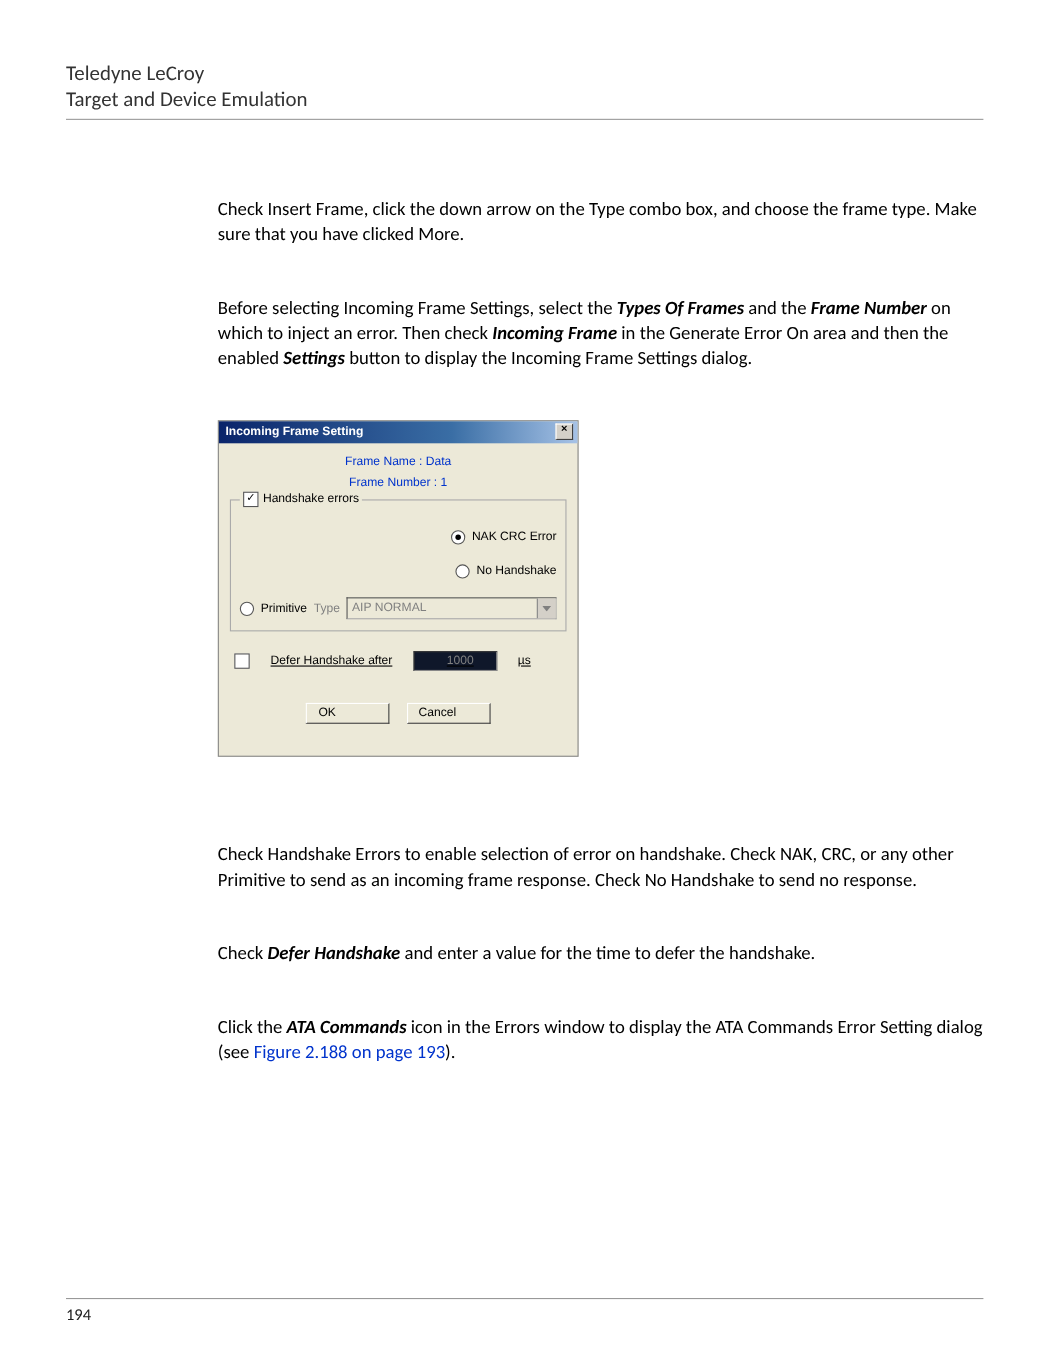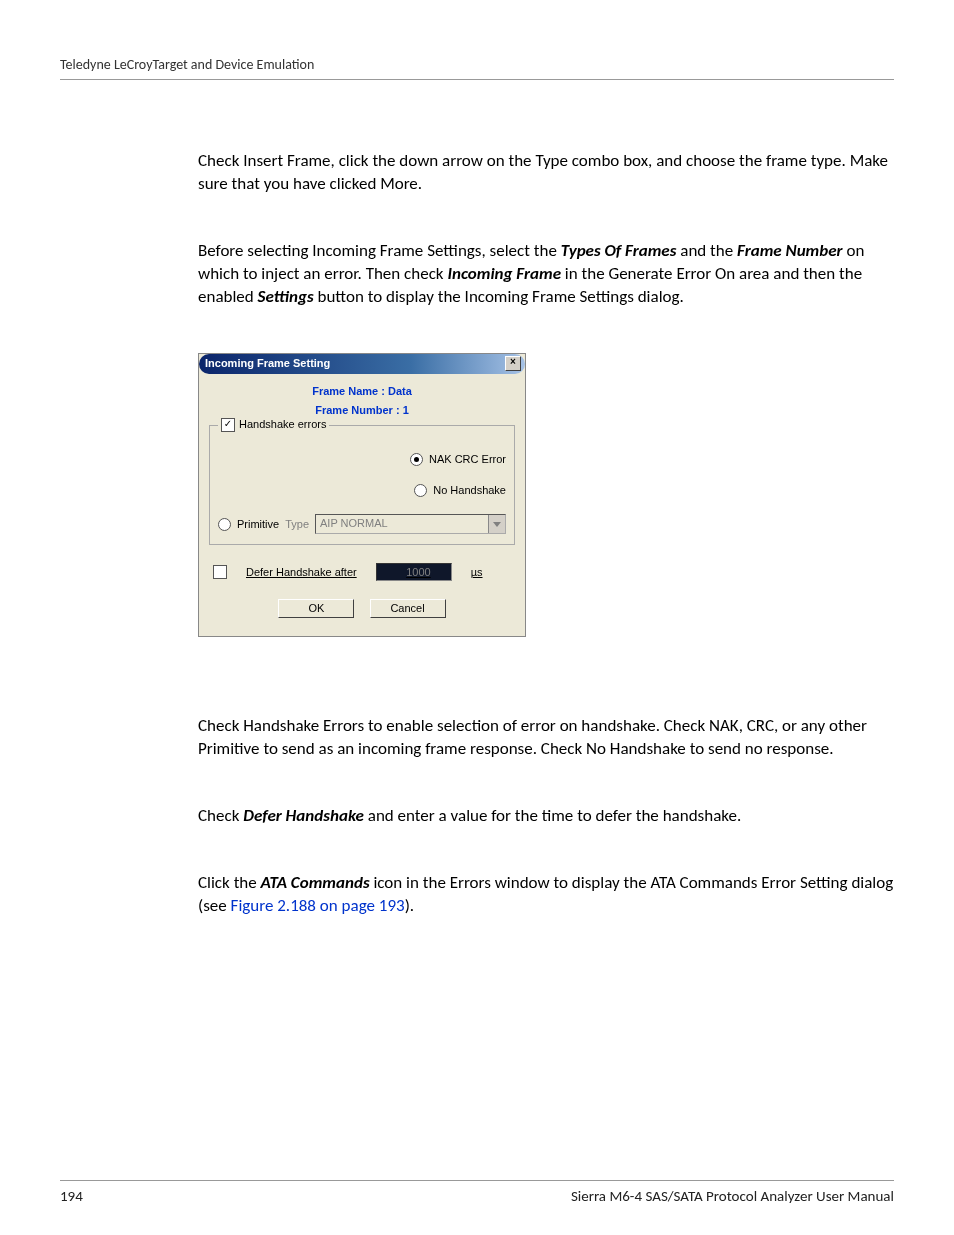--- a/index.html
+++ b/index.html
@@ -14,25 +14,26 @@
     position: relative;
     box-sizing: border-box;
   }
   .page {
     padding: 56px 60px 0 60px;
     box-sizing: border-box;
   }
   .header-row {
     display: flex;
     justify-content: flex-start;
-    font-size: 14px;
+    font-size: 19px;
     color: #333;
     padding-bottom: 6px;
     border-bottom: 1px solid #999;
     margin-bottom: 70px;
+    flex-direction: column;
   }
   .content {
     margin-left: 138px;
     margin-right: 0;
     line-height: 1.35;
   }
   .content p {
     margin: 0 0 44px 0;
   }
   .content b {
@@ -54,21 +55,20 @@
     color: #000;
   }
   .dlg-title {
     background: linear-gradient(to right, #0a246a, #3a6ea5 65%, #a6c2e6);
     color: #fff;
     font-weight: 700;
     padding: 2px 4px 3px 6px;
     display: flex;
     justify-content: space-between;
     align-items: center;
-    border-radius: 10px;
   }
   .dlg-close {
     width: 14px;
     height: 13px;
     background: #d4d0c8;
     border: 1px solid #fff;
     border-right-color: #404040;
     border-bottom-color: #404040;
     color: #000;
     font-family: Arial, sans-serif;
@@ -76,21 +76,21 @@
     line-height: 10px;
     text-align: center;
     cursor: pointer;
   }
   .dlg-body {
     padding: 10px 10px 10px 10px;
   }
   .dlg-info {
     text-align: center;
     color: #0033cc;
-    font-weight: 700;
+    font-weight: 400;
     font-size: 11px;
     margin-bottom: 4px;
   }
   .groupbox {
     border: 1px solid #aaa;
     margin: 8px 0 18px 0;
     padding: 10px 8px 10px 8px;
     position: relative;
   }
   .groupbox .legend {
@@ -199,22 +199,22 @@
   }
   .btn {
     display: inline-block;
     min-width: 54px;
     padding: 1px 10px;
     background: #ece9d8;
     border: 1px solid #404040;
     border-top-color: #fff;
     border-left-color: #fff;
     font-size: 11px;
-    text-align: center;
-    margin: 4px 6px;
+    text-align: left;
+    margin: 15px 6px;
     cursor: pointer;
   }
   .footer-row {
     position: absolute;
     left: 60px;
     right: 60px;
     bottom: 30px;
     display: flex;
     justify-content: space-between;
     font-size: 15px;
@@ -302,14 +302,13 @@
 
     <p>
       <span>Click the </span><b>ATA Commands</b><span> icon in the Errors window to display the ATA Commands Error Setting dialog (see </span><span class="figlink">Figure 2.188 on page 193</span><span>).</span>
     </p>
 
   </div>
 </div>
 
 <div class="footer-row">
   <span>194</span>
-  <span>Sierra M6-4 SAS/SATA Protocol Analyzer User Manual</span>
 </div>
 
 </body></html>

